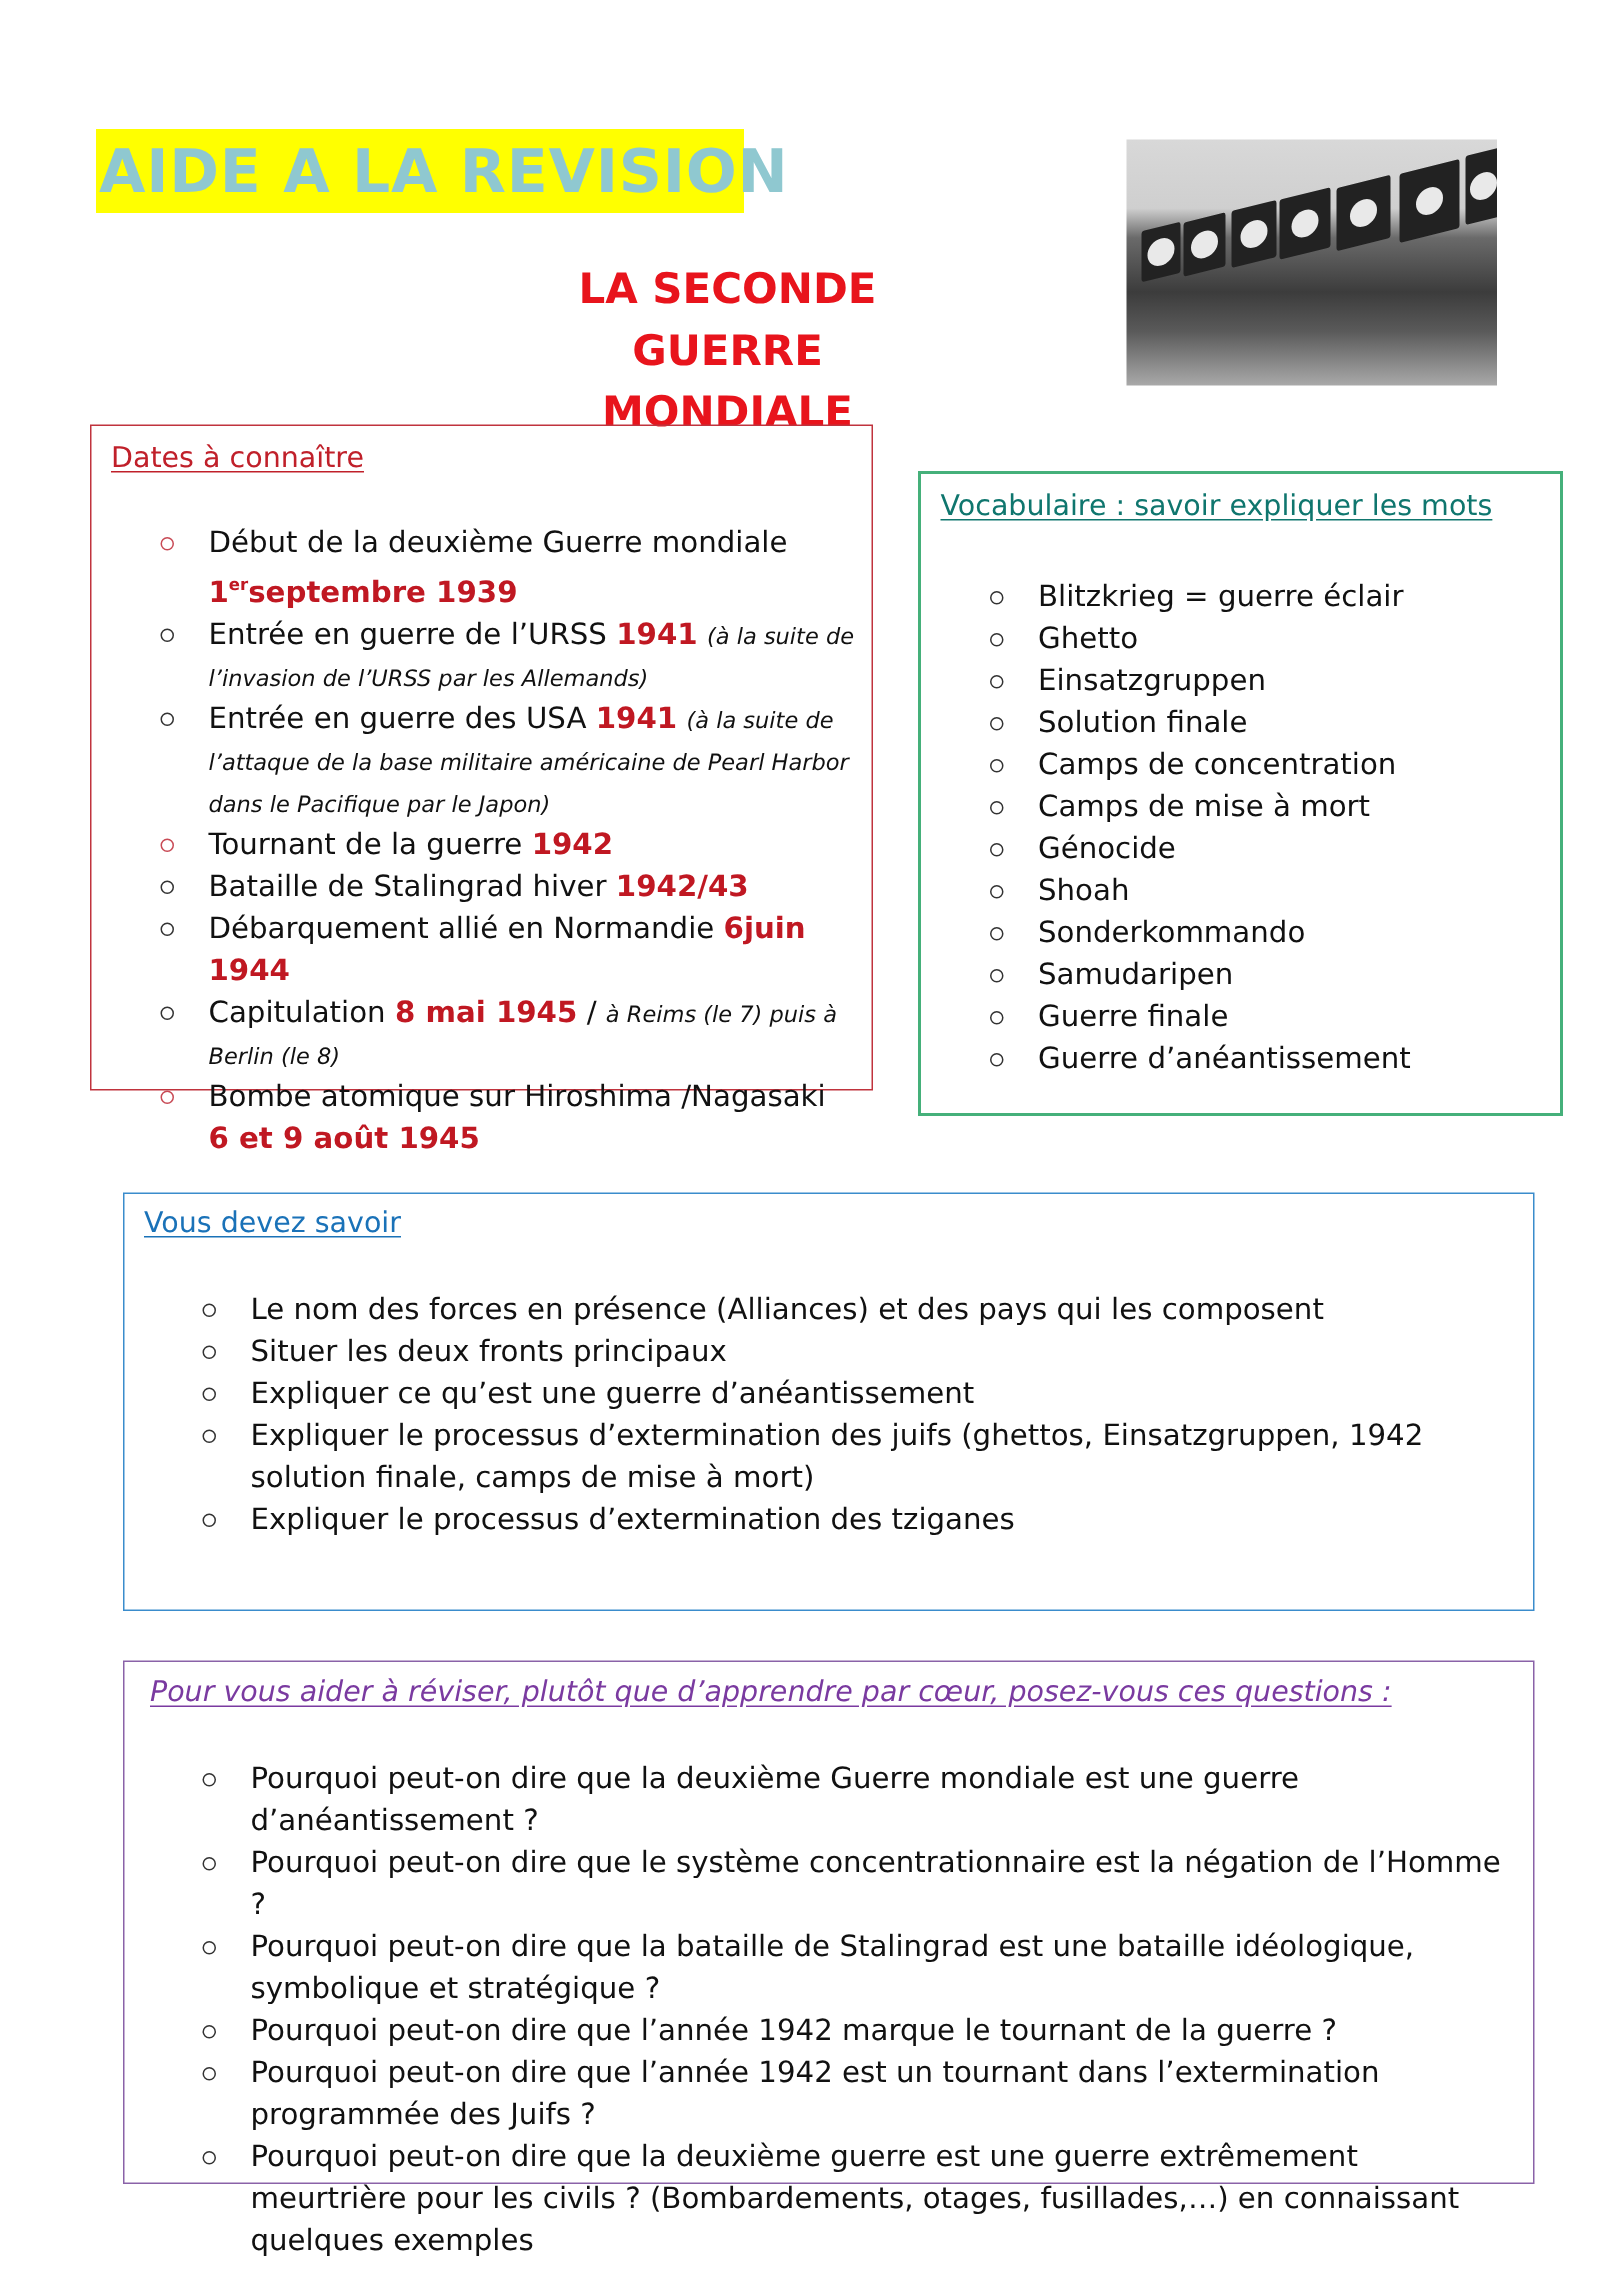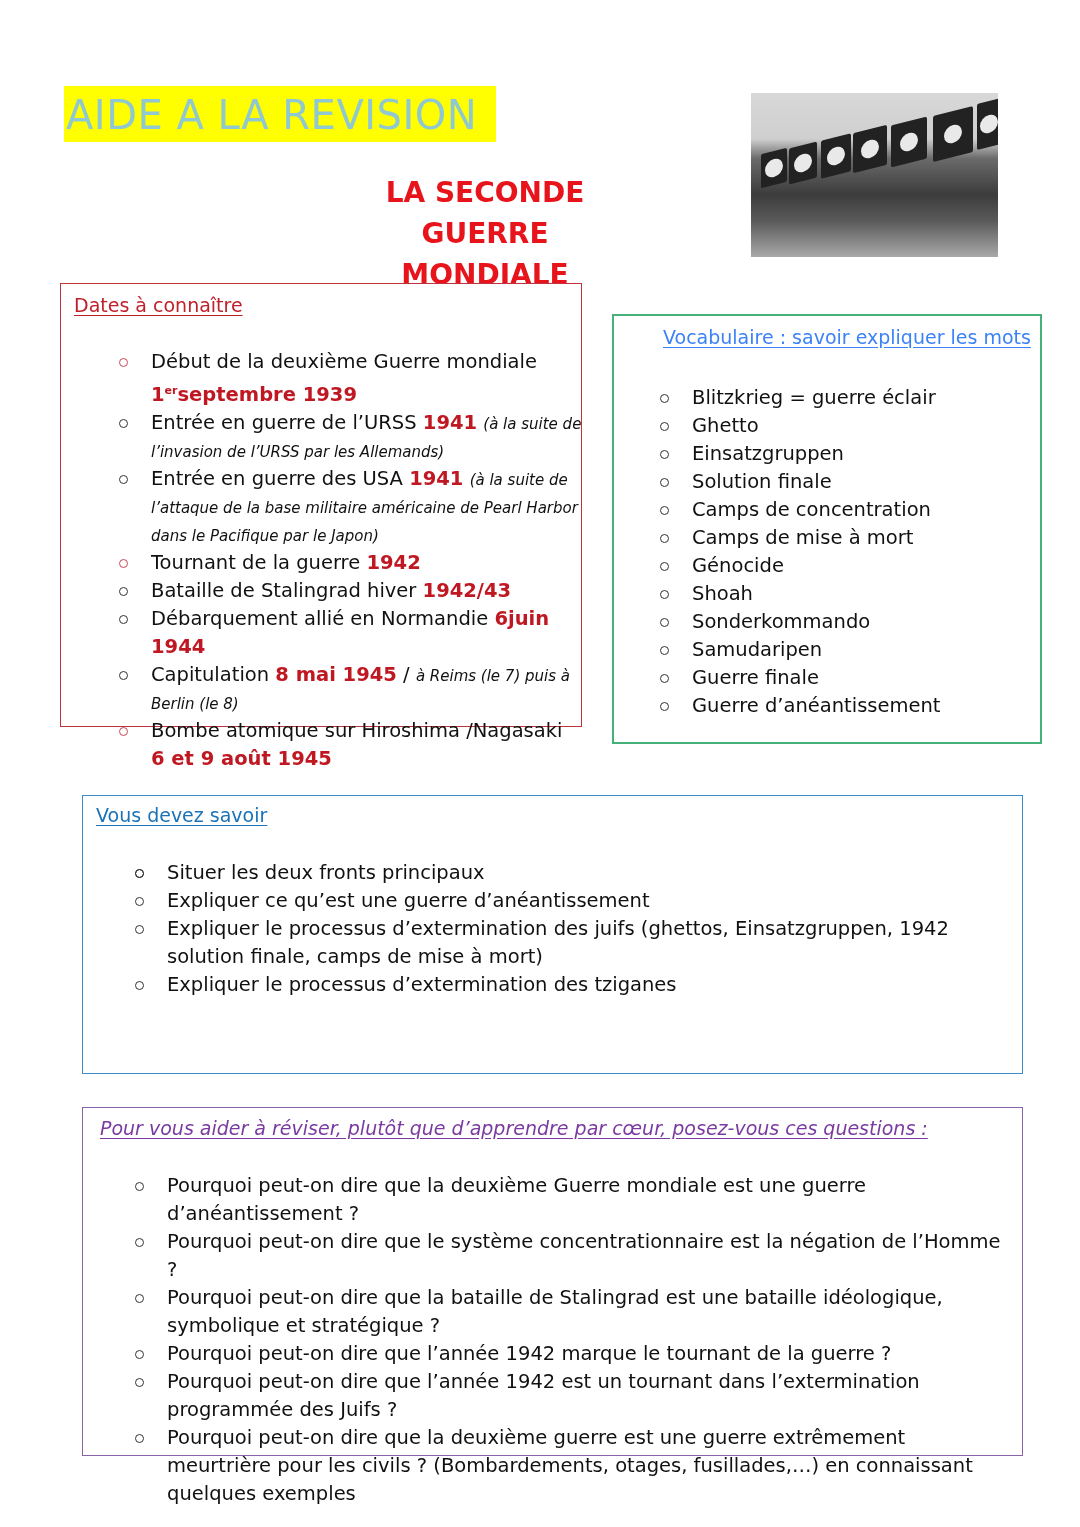--- a/index.html
+++ b/index.html
@@ -1,20 +1,20 @@
 <!DOCTYPE html>
 <html><head>
 <meta charset="utf-8">
 <style>
   html, body { margin: 0; padding: 0; background: #ffffff; }
   body {
     width: 1080px; height: 1527px; position: relative; overflow: hidden;
     font-family: "DejaVu Sans", sans-serif; color: #111111;
   }
-  .abs { position: absolute; }
+  .abs { position: absolute; font-weight: bold; }
 
   .main-title {
     left: 64px; top: 86px; height: 56px; width: 432px;
     background: #ffff00; color: #8fc8d0;
     font-size: 40px; line-height: 58px; letter-spacing: 0.5px;
     padding-left: 2px; white-space: nowrap; box-sizing: border-box;
   }
   .subtitle {
     left: 340px; width: 290px; text-align: center;
     color: #e8141c; font-weight: bold; font-size: 28px; line-height: 41px;
@@ -39,36 +39,36 @@
   .box-dates { left: 60px; top: 283px; width: 522px; height: 444px; border: 1.5px solid #c0333d; }
   .box-vocab { left: 612px; top: 314px; width: 430px; height: 430px; border: 2px solid #45b07a; }
   .box-savoir { left: 82px; top: 795px; width: 941px; height: 279px; border: 1.5px solid #3a8ccc; }
   .box-questions { left: 82px; top: 1107px; width: 941px; height: 349px; border: 1.5px solid #8a62a8; }
 
   .box-title {
     position: absolute; font-size: 19px; text-decoration: underline;
     text-underline-offset: 3px; white-space: nowrap;
   }
   .t-red { color: #c0202a; }
-  .t-green { color: #3b82f6; margin-left: 36px; }
+  .t-green { color: #0f766e; }
   .t-blue { color: #1a72b8; }
   .t-purple { color: #7a3aa0; font-style: italic; }
 
   ul.list { list-style: none; margin: 0; padding: 0; position: absolute; }
   ul.list li { position: relative; font-size: 19.5px; line-height: 28px; }
   ul.list li .bullet {
     position: absolute; left: -32px; top: 10px; width: 9px; height: 9px;
     border: 1.3px solid #333; border-radius: 50%; box-sizing: border-box;
   }
   ul.list li .bullet.red { border-color: #c84a55; }
   .em-red { color: #c01822; font-weight: bold; }
   .note { font-style: italic; font-size: 15px; line-height: 24px; }
   sup { font-size: 11px; }
 
-  .dates-list { left: 151px; top: 348px; width: 436px; }
+  .dates-list { left: 139px; top: 348px; width: 436px; }
   .dates-list li { margin-bottom: 0; }
   .vocab-list { left: 692px; top: 384px; width: 340px; }
   .vocab-list li { line-height: 27.8px; }
   .savoir-list { left: 167px; top: 859px; width: 840px; }
   .savoir-list li { line-height: 27.8px; }
   .questions-list { left: 167px; top: 1172px; width: 845px; }
   .questions-list li { line-height: 27.8px; }
 </style>
 </head>
 <body>
@@ -152,21 +152,21 @@
   <li><span class="bullet"></span><span>Shoah</span></li>
   <li><span class="bullet"></span><span>Sonderkommando</span></li>
   <li><span class="bullet"></span><span>Samudaripen</span></li>
   <li><span class="bullet"></span><span>Guerre finale</span></li>
   <li><span class="bullet"></span><span>Guerre d’anéantissement</span></li>
 </ul>
 
 <div class="box box-savoir"></div>
 <div class="box-title t-blue" style="left:96px;top:804px;">Vous devez savoir</div>
 <ul class="list savoir-list">
-  <li><span class="bullet"></span></li>
+  <li><span class="bullet"></span><span>Le nom des forces en présence (Alliances) et des pays qui les composent</span></li>
   <li><span class="bullet"></span><span>Situer les deux fronts principaux</span></li>
   <li><span class="bullet"></span><span>Expliquer ce qu’est une guerre d’anéantissement</span></li>
   <li><span class="bullet"></span><span>Expliquer le processus d’extermination des juifs (ghettos, Einsatzgruppen, 1942 solution finale, camps de mise à mort)</span></li>
   <li><span class="bullet"></span><span>Expliquer le processus d’extermination des tziganes</span></li>
 </ul>
 
 <div class="box box-questions"></div>
 <div class="box-title t-purple" style="left:100px;top:1117px;">Pour vous aider à réviser, plutôt que d’apprendre par cœur, posez-vous ces questions :</div>
 <ul class="list questions-list">
   <li><span class="bullet"></span><span>Pourquoi peut-on dire que la deuxième Guerre mondiale est une guerre d’anéantissement ?</span></li>

